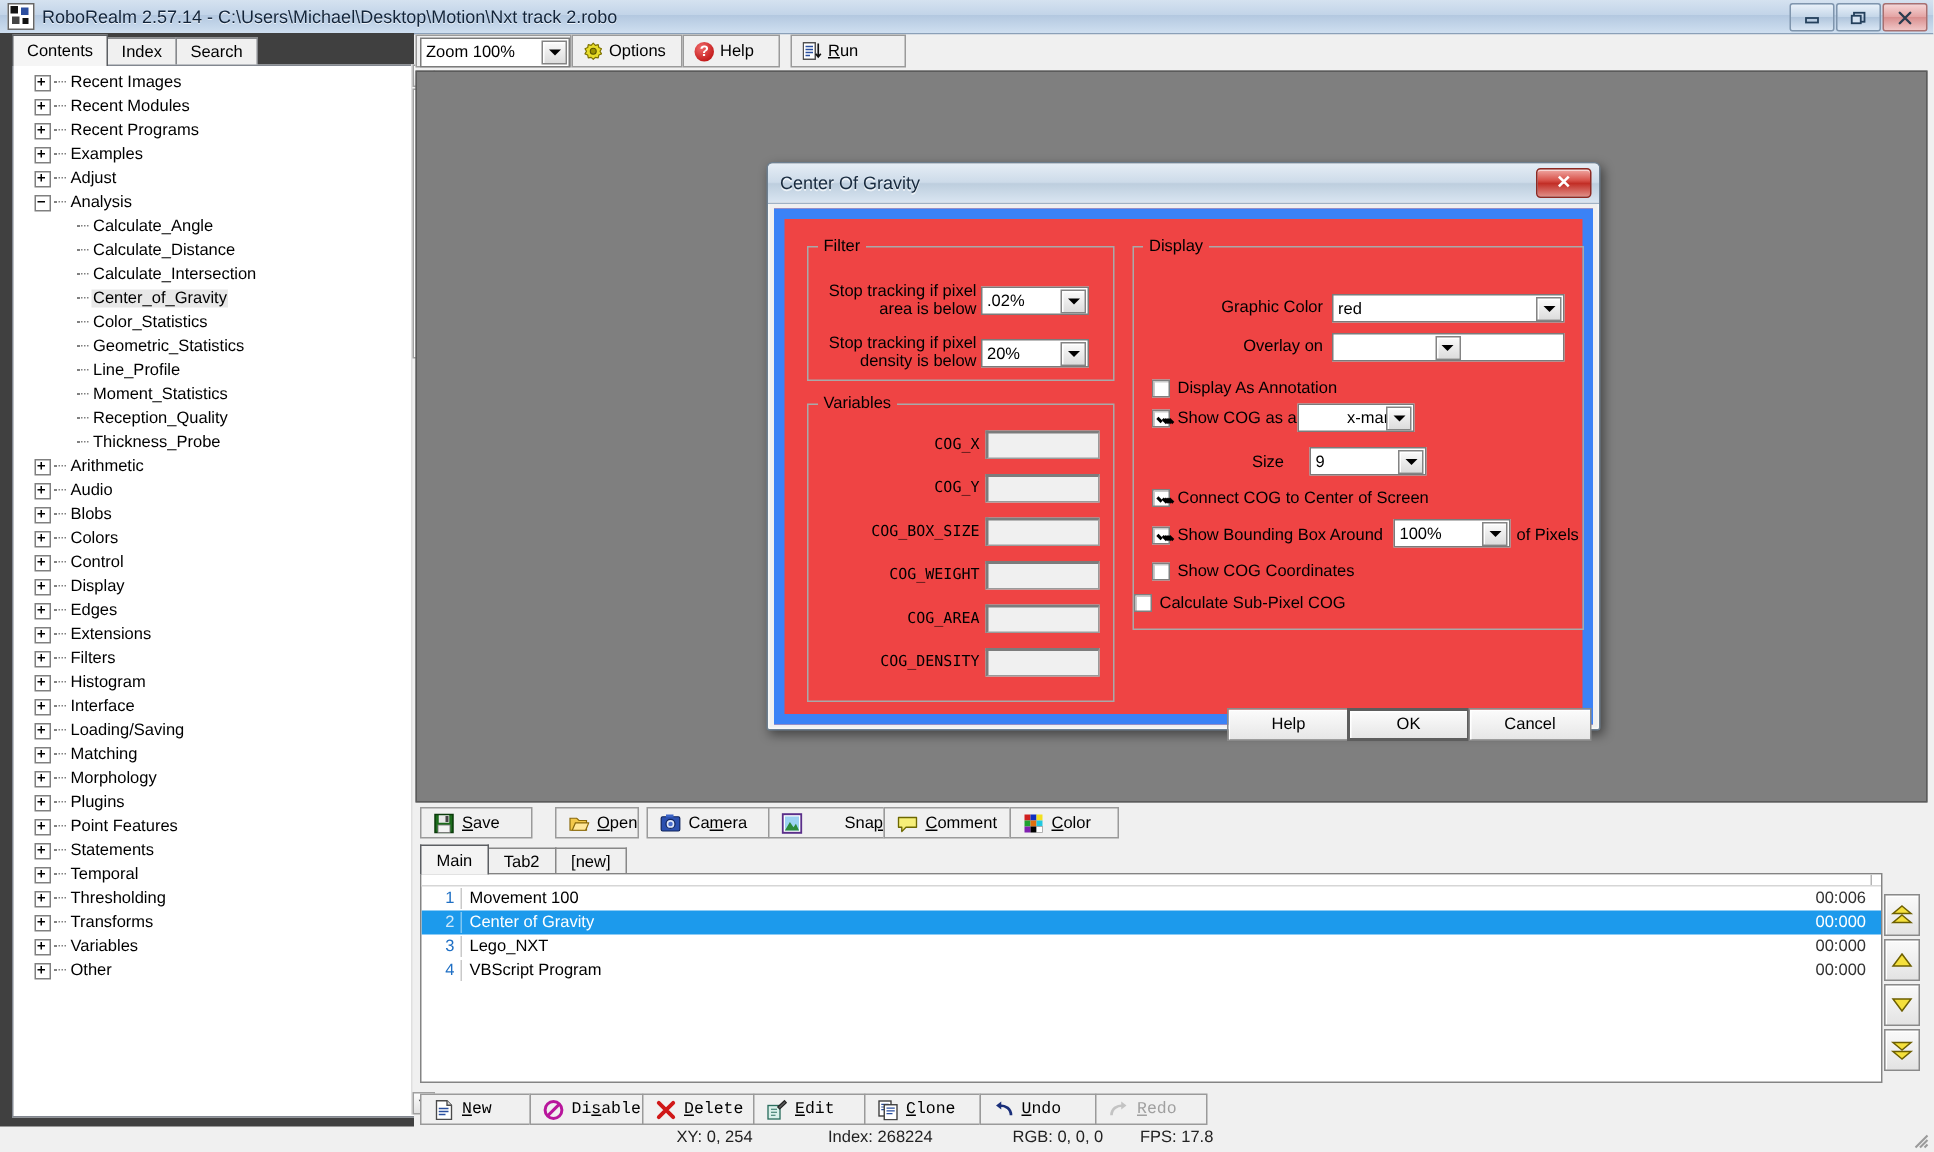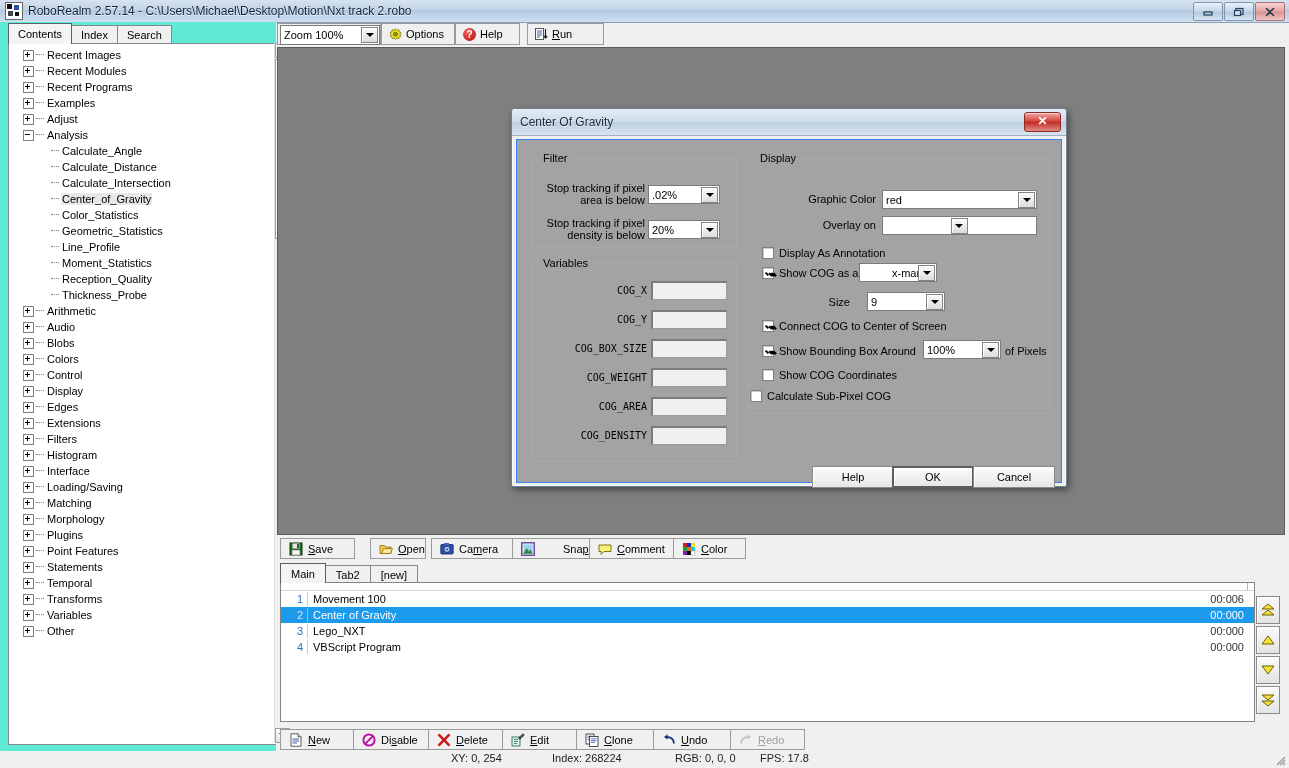--- a/index.html
+++ b/index.html
@@ -40,21 +40,21 @@
     display:flex;align-items:center;justify-content:center;
     color:#1b3048;font-size:11px;line-height:1;
   }
   .wincontrols .wb.close{
     background:linear-gradient(to bottom,#f6d6d6,#e3a2a2 50%,#d98f8f 51%,#f0c6c6);
     border-color:#a97070;
   }
   .wincontrols .wb svg{display:block;}
 
   
-  .leftpanel{position:absolute;left:0;top:22px;width:276px;height:746px;background:#5eead4;}
+  .leftpanel{position:absolute;left:0;top:22px;width:276px;height:746px;background:#404040;}
   .helptabs{position:absolute;left:8px;top:2px;height:20px;display:flex;align-items:flex-end;}
   .helptab{
     height:18px;padding:0 9px;background:#f0f0f0;
     border:1px solid #86888c;border-bottom:none;
     display:flex;align-items:center;font-size:11px;color:#000;
     margin-right:-1px;
   }
   .helptab.active{height:20px;background:#f5f5f5;border-color:#5c5f63;position:relative;z-index:3;}
   .treebox{
     position:absolute;left:8px;top:21px;width:267px;height:700px;
@@ -156,21 +156,21 @@
   .prow.sel .num{color:#cfe9fb;}
   .prow.sel .nm,.prow.sel .tm{color:#fff;}
   .prow.sel .bar{background:#7fc6f2;}
 
   .arrowcol{position:absolute;left:1256px;top:596px;width:28px;height:124px;
     display:flex;flex-direction:column;gap:2px;}
   .arrowbtn{width:24px;height:28px;background:linear-gradient(to bottom,#fafafa,#e3e3e3);
     border:1px solid #8a8a8a;box-sizing:border-box;display:flex;align-items:center;justify-content:center;
     box-shadow:inset 1px 1px 0 #fff;}
 
-  .btoolbar{position:absolute;left:280px;top:729px;width:1005px;height:22px;}
+  .btoolbar{position:absolute;left:280px;top:729px;width:1005px;height:22px;font-family:Liberation Mono, monospace;}
 
   .statusbar{position:absolute;left:0;top:751px;width:1289px;height:17px;background:#f0f0f0;
     font-size:11px;color:#222;}
   .statusbar .si{position:absolute;top:1px;white-space:nowrap;}
   .grip{position:absolute;right:2px;bottom:1px;width:14px;height:14px;}
 
   
   .dialog{
     position:absolute;left:511px;top:108px;width:556px;height:379px;
     background:#f0f0f0;
@@ -187,21 +187,21 @@
   }
   .dlg-title{padding-left:8px;font-size:12px;color:#17293d;text-shadow:0 1px 0 rgba(255,255,255,.7);}
   .dlg-close{
     position:absolute;right:5px;top:3px;width:35px;height:18px;border-radius:3px;
     background:linear-gradient(to bottom,#f0a9a4 0%,#d8524a 40%,#c22e26 52%,#e08e87 100%);
     border:1px solid #8e2a23;
     color:#fff;font-size:12px;font-weight:bold;line-height:17px;text-align:center;
     box-shadow:inset 0 1px 0 rgba(255,255,255,.55);
   }
   .dlg-body{position:absolute;left:4px;top:30px;width:546px;height:344px;
-    background:#a3a3a3;border:1px solid #3b82f6;box-sizing:border-box;}
+    background:#ef4444;border:7px solid #3b82f6;box-sizing:border-box;}
 
   fieldset.gb{
     position:absolute;margin:0;padding:0;
     border:1px solid #a9a9a9;background:transparent;
   }
   fieldset.gb > legend{padding:0 4px;font-size:11px;color:#000;margin-left:6px;}
 
   .lblr{position:absolute;text-align:right;font-size:11px;color:#000;line-height:12px;}
   .combo{
     position:absolute;height:19px;background:#fff;border:1px solid #7b7b7b;
@@ -436,20 +436,25 @@
           </div>
           <div class="trow">
             <span class="tog plus"></span>
             <span class="dots"></span>
             <span class="tlabel">Statements</span>
           </div>
           <div class="trow">
             <span class="tog plus"></span>
             <span class="dots"></span>
             <span class="tlabel">Temporal</span>
+          </div>
+          <div class="trow">
+            <span class="tog plus"></span>
+            <span class="dots"></span>
+            <span class="tlabel">Thresholding</span>
           </div>
           <div class="trow">
             <span class="tog plus"></span>
             <span class="dots"></span>
             <span class="tlabel">Transforms</span>
           </div>
           <div class="trow">
             <span class="tog plus"></span>
             <span class="dots"></span>
             <span class="tlabel">Variables</span>

